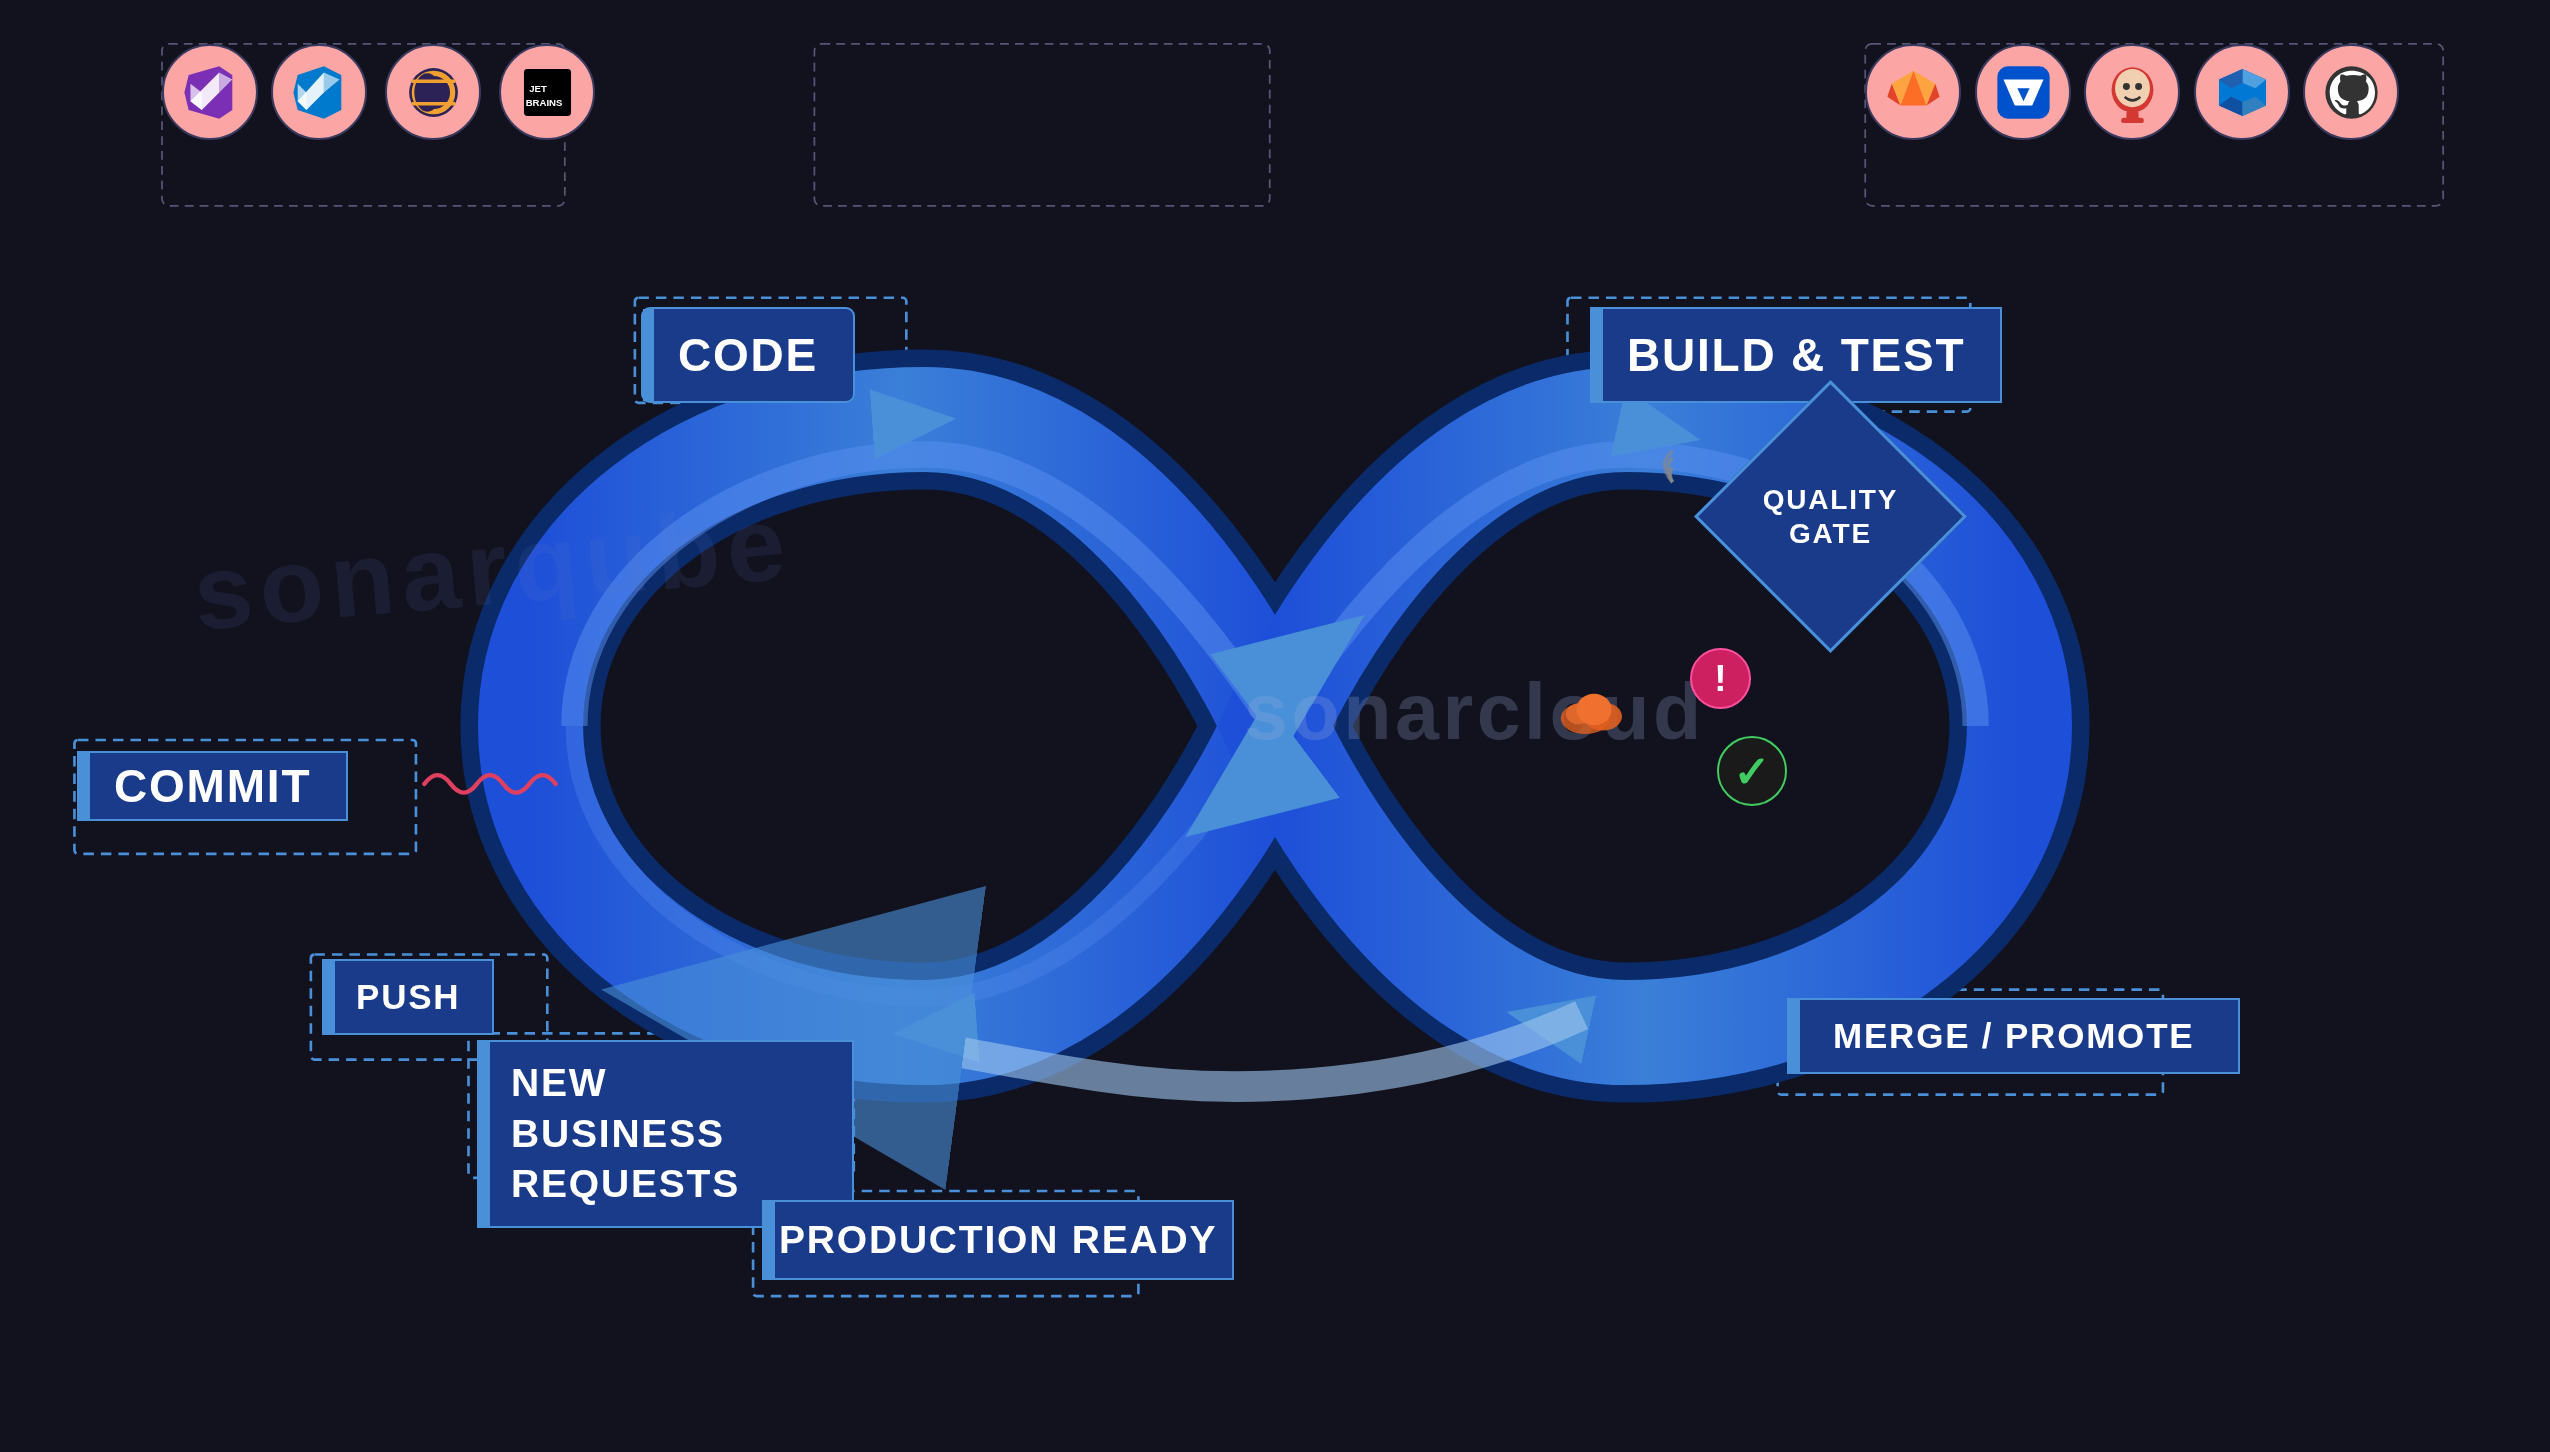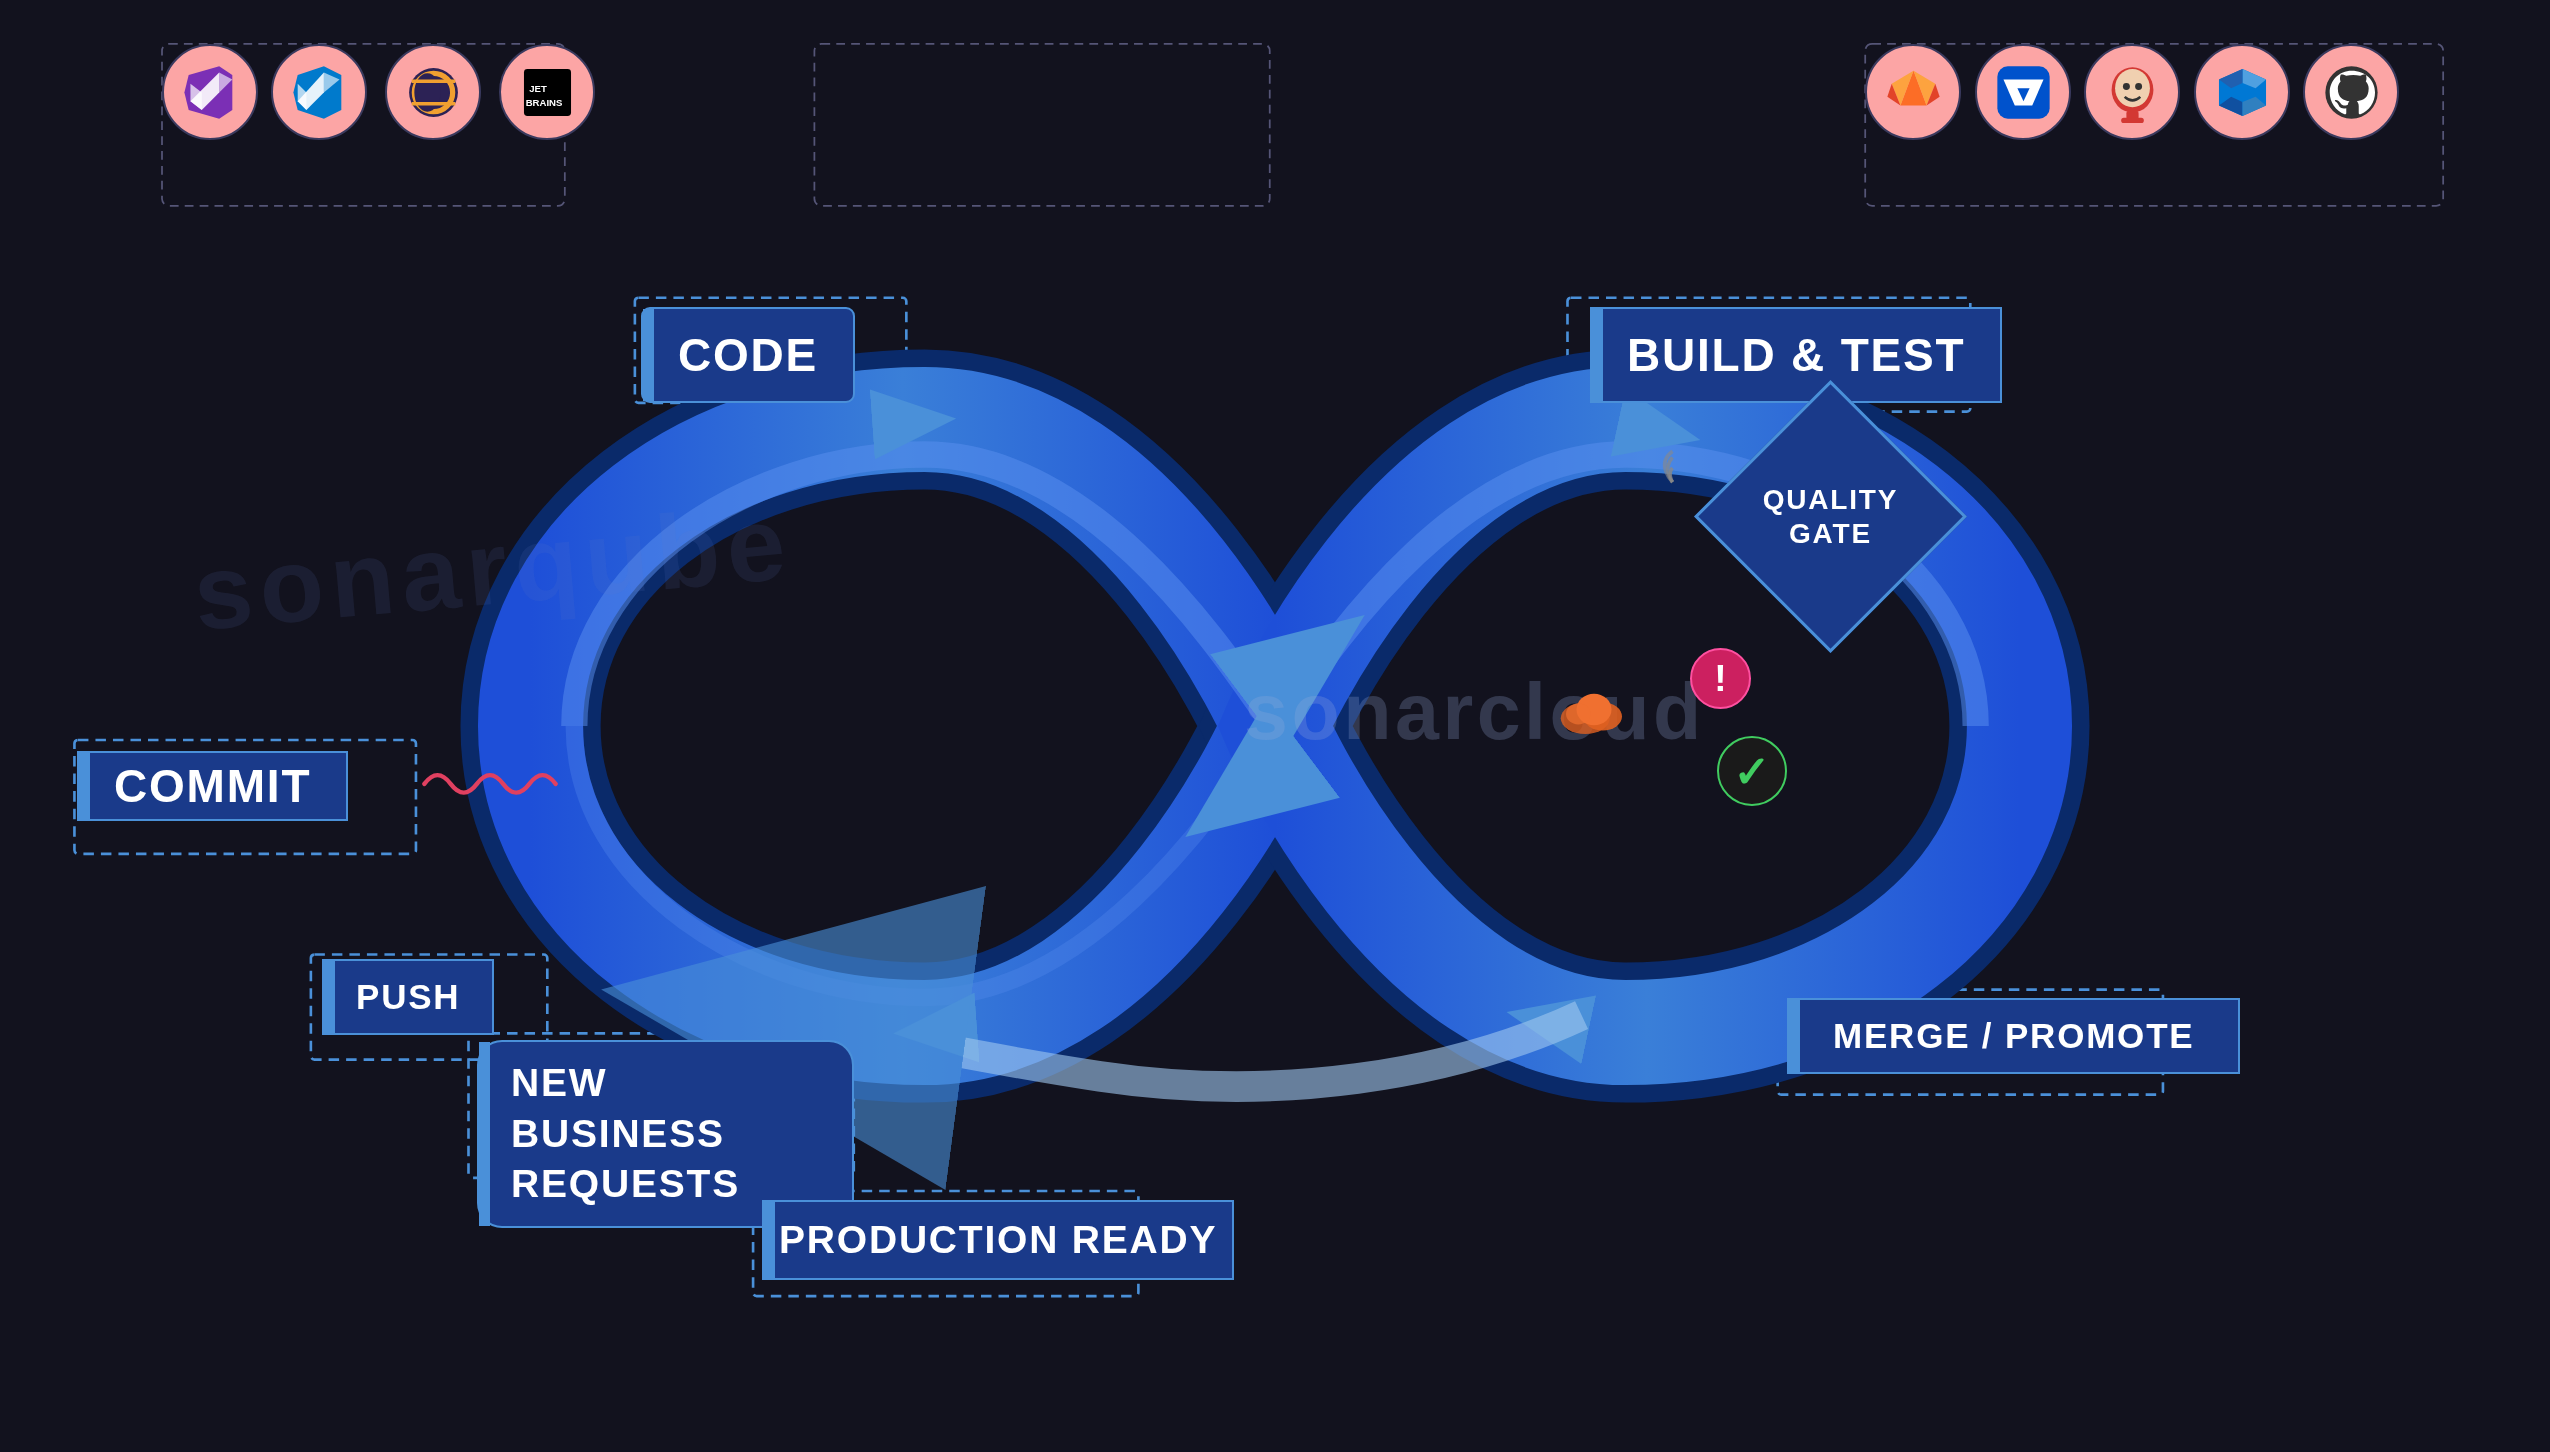--- a/index.html
+++ b/index.html
@@ -344,21 +344,21 @@
   </div>
 
   <div class="label-box" style="left: 77px; top: 751px; font-size: 46px; padding: 6px 35px;">
     <span>COMMIT</span>
   </div>
 
   <div class="label-box" style="left: 322px; top: 959px; font-size: 35px; padding: 16px 32px;">
     <span>PUSH</span>
   </div>
 
-  <div class="label-box" style="left: 477px; top: 1040px; font-size: 39px; padding: 16px 32px; white-space: normal; width: 377px; line-height: 1.3; border-radius: 25px;">
+  <div class="label-box" style="left: 477px; top: 1040px; font-size: 39px; padding: 16px 32px; white-space: normal; width: 377px; line-height: 1.3;">
     <span>NEW BUSINESS
 REQUESTS</span>
   </div>
 
   <div class="label-box" style="left: 762px; top: 1200px; font-size: 39px; padding: 16px 15px;">
     <span>PRODUCTION READY</span>
   </div>
 
   <div style="position:absolute; left:1734px; top:420px;">
     <div class="quality-gate">

